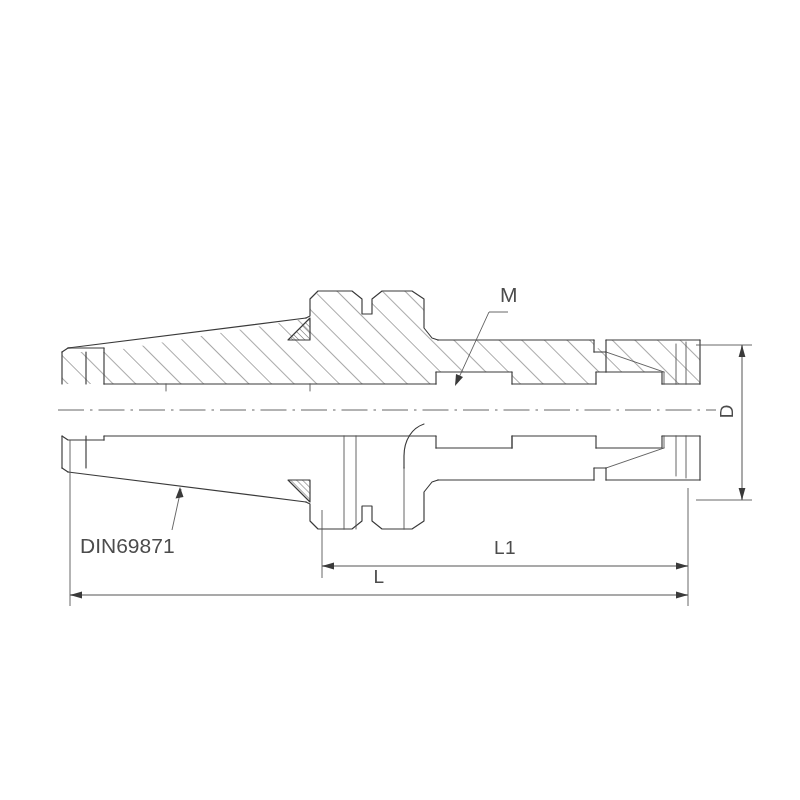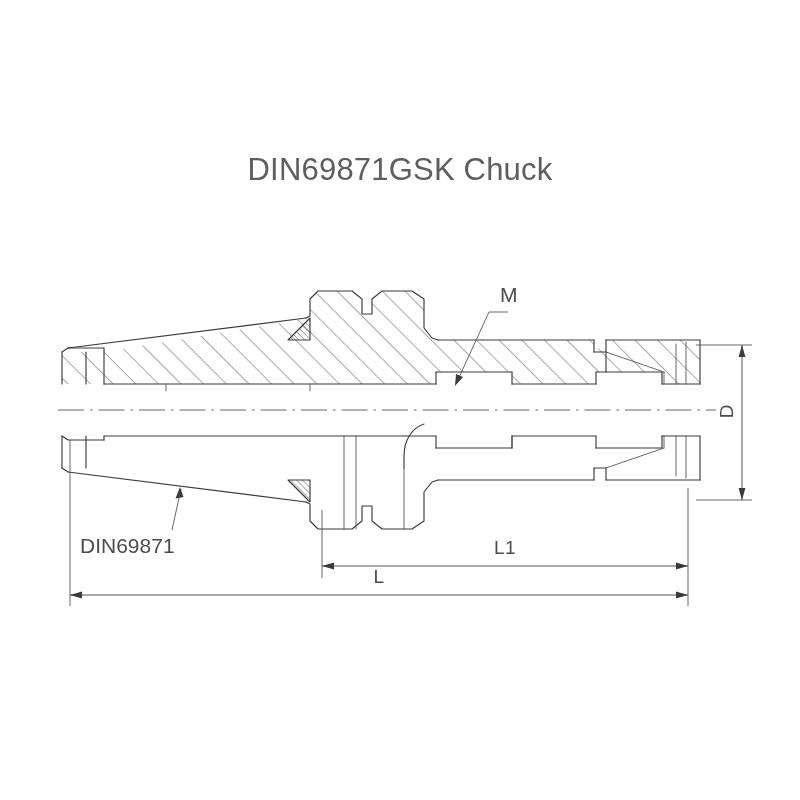--- a/index.html
+++ b/index.html
@@ -101,21 +101,20 @@
     font-family: "Liberation Sans", sans-serif;
     font-size: 21px;
     fill: #4c4c4c;
   }
 </style>
 </head>
 <body>
 
 <div id="page">
 
-  <div id="title">DIN69871GSK Chuck</div>
 
   <svg id="drawing" viewBox="0 0 800 800">
 
     <defs>
 
       <pattern id="hatch45" patternUnits="userSpaceOnUse" width="16" height="16" patternTransform="rotate(-45)">
         <line x1="0" y1="0" x2="0" y2="16" class="hatch-line"></line>
       </pattern>
 
       <pattern id="hatchDense" patternUnits="userSpaceOnUse" width="4.2" height="4.2" patternTransform="rotate(-45)">

